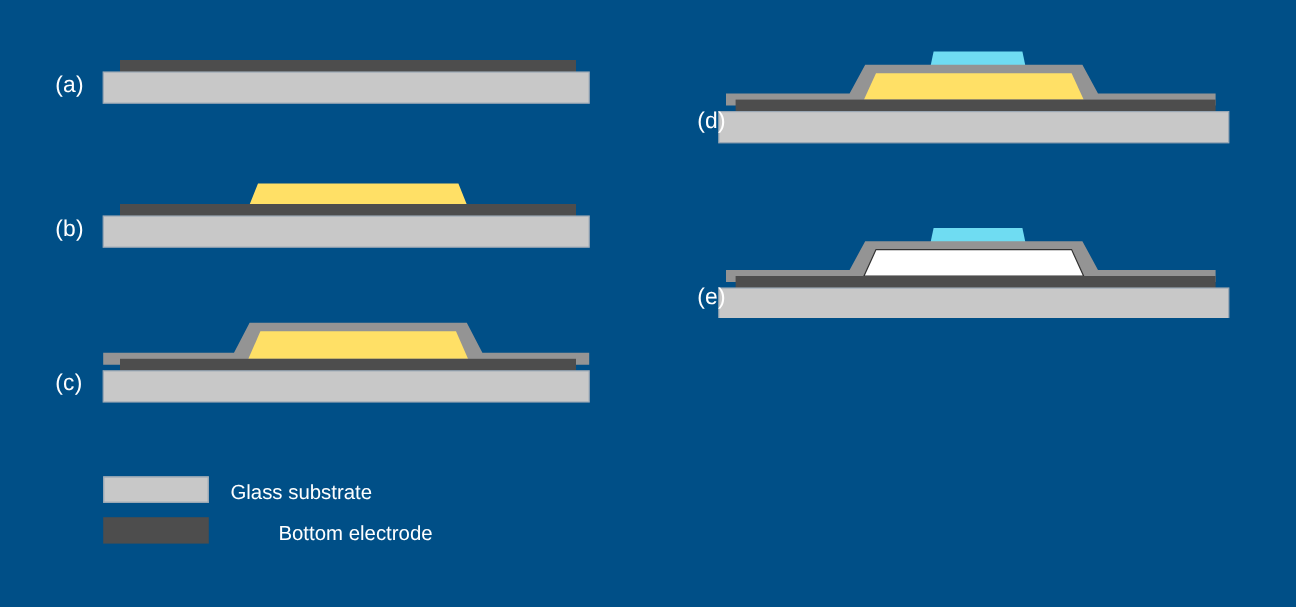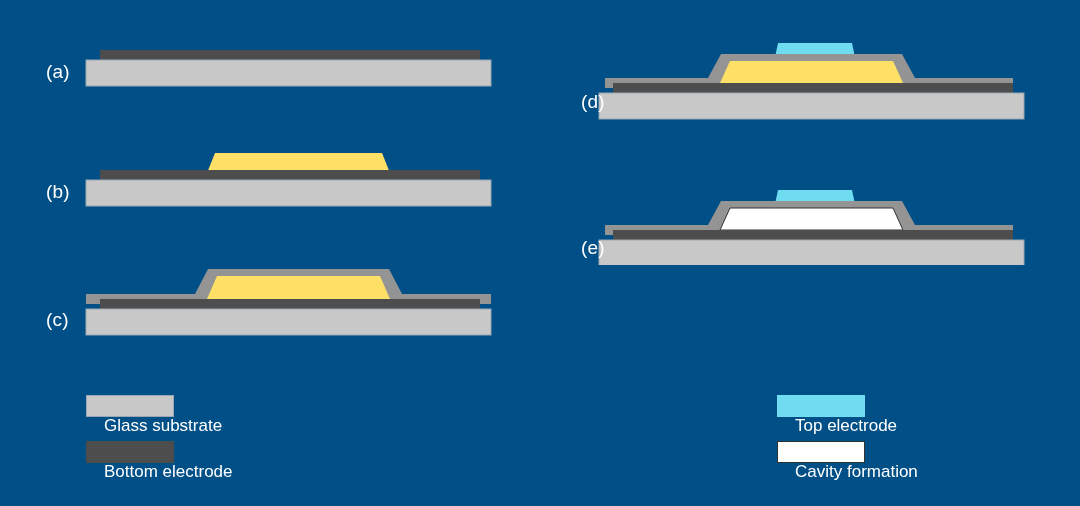--- a/index.html
+++ b/index.html
@@ -47,25 +47,24 @@
     position: absolute;
     top: 0;
     width: 340px;
     height: 100px;
   }
   .legend-row {
     position: absolute;
     left: 0;
     height: 24px;
     display: flex;
-    align-items: flex-start;
-    flex-direction: column;
+    align-items: flex-end;
   }
   .legend-row.r0 { top: 12px; }
-  .legend-row.r1 { top: 58px; }
+  .legend-row.r1 { top: 46px; gap: 40px; }
   .swatch {
     width: 88px;
     height: 22px;
     box-sizing: border-box;
     flex: none;
   }
   .legend-text {
     margin-left: 18px;
     color: #ffffff;
     font-size: 17px;
@@ -146,25 +145,17 @@
       <div class="legend-row r1">
         <span class="swatch" style="background:#4d4d4d;"></span>
         <span class="legend-text">Bottom electrode</span>
       </div>
     </div>
 
     <div class="legend-col" style="left:433px;">
     </div>
 
     <div class="legend-col" style="left:777px;">
-      <div class="legend-row r0">
-        <span class="swatch" style="background:#6fdcf2;"></span>
-        <span class="legend-text">Top electrode</span>
-      </div>
-      <div class="legend-row r1">
-        <span class="swatch" style="background:#ffffff; border:1px solid #333333;"></span>
-        <span class="legend-text">Cavity formation</span>
-      </div>
     </div>
 
   </div>
 
 </div>
 
 </body></html>

